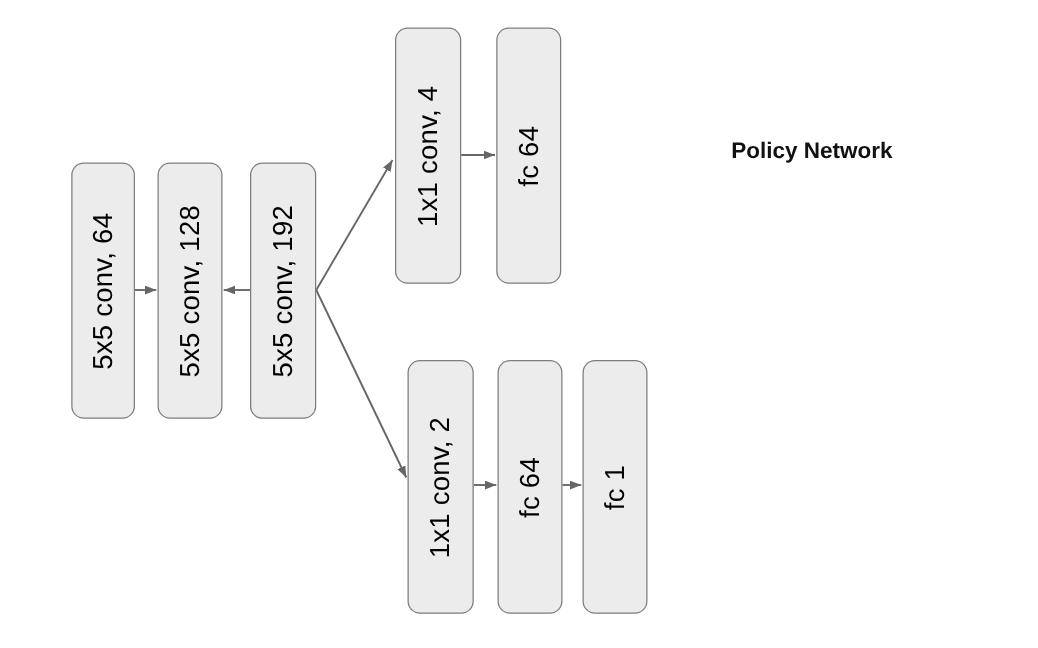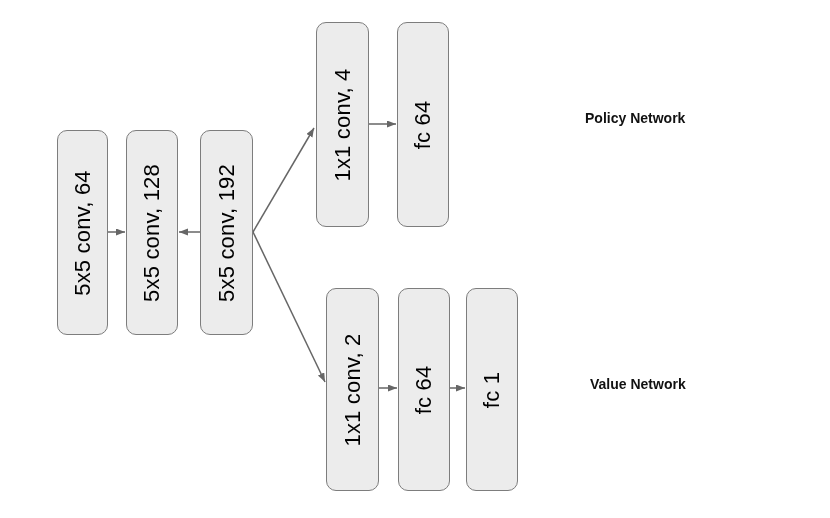--- a/index.html
+++ b/index.html
@@ -30,21 +30,21 @@
   }
   .node-label {
     transform: rotate(-90deg);
     white-space: nowrap;
     font-size: 22px;
     color: var(--text, #000000);
     letter-spacing: 0.2px;
   }
   .annotation {
     position: absolute;
-    font-size: 14px;
+    font-size: 18px;
     font-weight: bold;
     color: var(--label-text, #111111);
     white-space: nowrap;
   }
 </style>
 </head>
 <body>
 
 <div class="canvas" style="--bg: #ffffff; --node-fill: #ececec; --node-border: #7d7d7d; --text: #000000; --label-text: #111111;">
   <svg class="edges-layer" width="830" height="518" viewBox="0 0 830 518" xmlns="http://www.w3.org/2000/svg">
@@ -85,14 +85,13 @@
       </div>
       <div class="node" style="left: 398px; top: 288px; width: 52px; height: 203px;">
         <span class="node-label">fc 64</span>
       </div>
       <div class="node" style="left: 466px; top: 288px; width: 52px; height: 203px;">
         <span class="node-label">fc 1</span>
       </div>
     </div>
 
   <div class="annotation" style="left: 585px; top: 110px;">Policy Network</div>
-  <div class="annotation" style="left: 590px; top: 376px;">Value Network</div>
 </div>
 
 </body></html>

